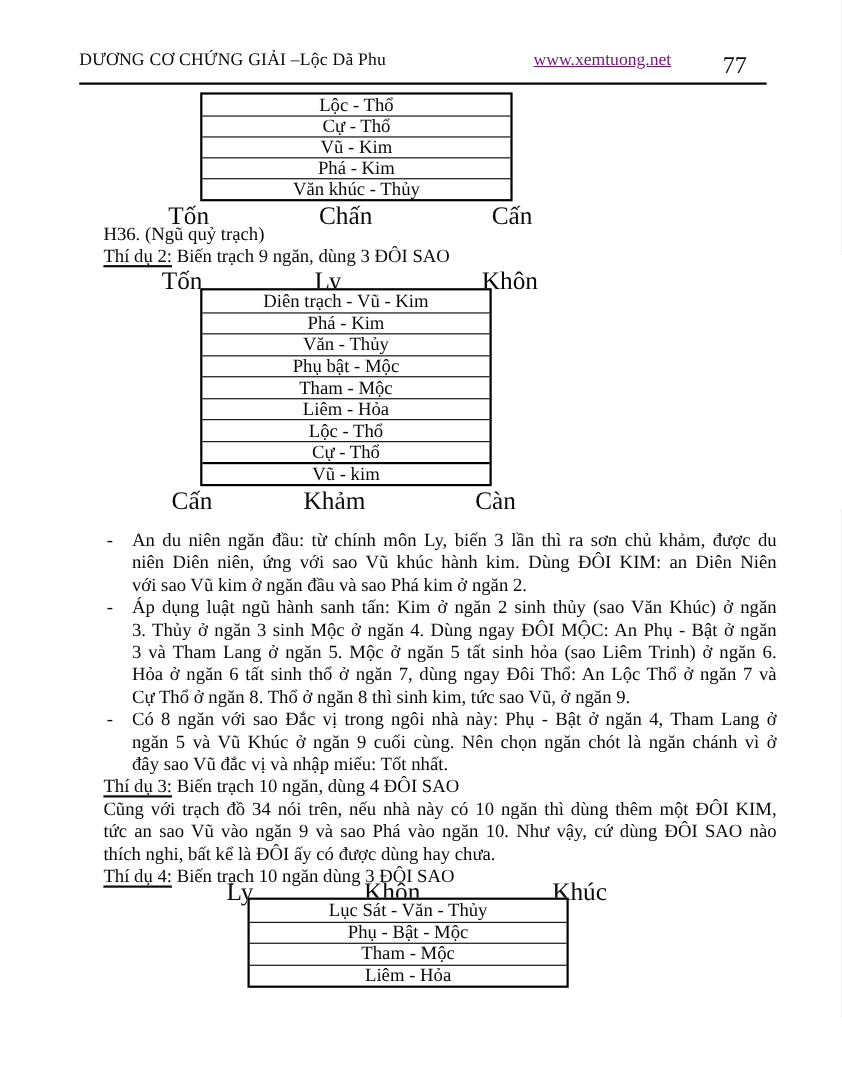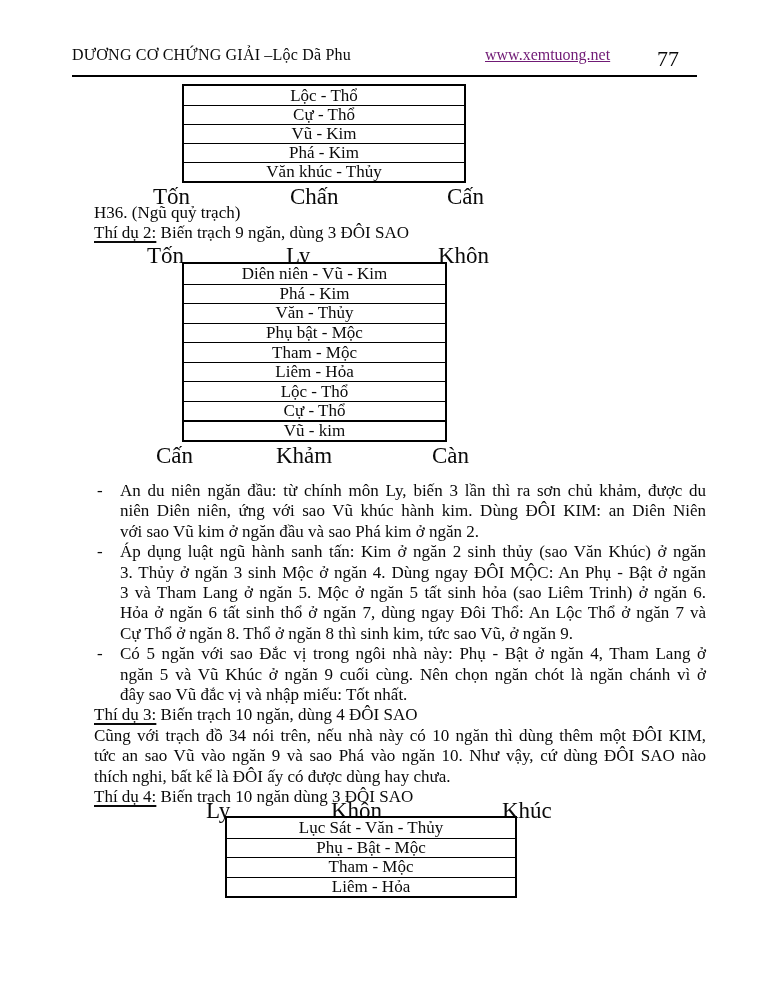--- a/index.html
+++ b/index.html
@@ -55,21 +55,21 @@
 
   <span class="cap" style="top:203px;">H36. (Ngũ quỷ trạch)</span>
 
   <span class="cap hline" style="top:223px;"><span class="u">Thí dụ 2:</span><span> Biến trạch 9 ngăn, dùng 3 ĐÔI SAO</span></span>
 
   <span class="lbl" style="left:147px;top:243px;">Tốn</span>
   <span class="lbl" style="left:286px;top:243px;">Ly</span>
   <span class="lbl" style="left:438px;top:243px;">Khôn</span>
 
   <div class="tbl t2">
-    <div class="trow">Diên niên - Vũ - Kim</div>
+    <div class="trow">Diên trạch - Vũ - Kim</div>
     <div class="trow">Phá - Kim</div>
     <div class="trow">Văn - Thủy</div>
     <div class="trow">Phụ bật - Mộc</div>
     <div class="trow">Tham - Mộc</div>
     <div class="trow">Liêm - Hỏa</div>
     <div class="trow">Lộc - Thổ</div>
     <div class="trow">Cự - Thổ</div>
     <div class="trow thick">Vũ - kim</div>
   </div>
   <span class="lbl" style="left:156px;top:443px;">Cấn</span>
@@ -89,21 +89,21 @@
       <span class="dash">-</span>
       <div class="jl">Áp dụng luật ngũ hành sanh tấn: Kim ở ngăn 2 sinh thủy (sao Văn Khúc) ở ngăn</div>
       <div class="jl">3. Thủy ở ngăn 3 sinh Mộc ở ngăn 4. Dùng ngay ĐÔI MỘC: An Phụ - Bật ở ngăn</div>
       <div class="jl">3 và Tham Lang ở ngăn 5. Mộc ở ngăn 5 tất sinh hỏa (sao Liêm Trinh) ở ngăn 6.</div>
       <div class="jl">Hỏa ở ngăn 6 tất sinh thổ ở ngăn 7, dùng ngay Đôi Thổ: An Lộc Thổ ở ngăn 7 và</div>
       <div>Cự Thổ ở ngăn 8. Thổ ở ngăn 8 thì sinh kim, tức sao Vũ, ở ngăn 9.</div>
     </div>
 
     <div class="bullet">
       <span class="dash">-</span>
-      <div class="jl">Có 5 ngăn với sao Đắc vị trong ngôi nhà này: Phụ - Bật ở ngăn 4, Tham Lang ở</div>
+      <div class="jl">Có 8 ngăn với sao Đắc vị trong ngôi nhà này: Phụ - Bật ở ngăn 4, Tham Lang ở</div>
       <div class="jl">ngăn 5 và Vũ Khúc ở ngăn 9 cuối cùng. Nên chọn ngăn chót là ngăn chánh vì ở</div>
       <div>đây sao Vũ đắc vị và nhập miếu: Tốt nhất.</div>
     </div>
 
     <div class="hline"><span class="u">Thí dụ 3:</span><span> Biến trạch 10 ngăn, dùng 4 ĐÔI SAO</span></div>
 
     <div>
       <div class="jl">Cũng với trạch đồ 34 nói trên, nếu nhà này có 10 ngăn thì dùng thêm một ĐÔI KIM,</div>
       <div class="jl">tức an sao Vũ vào ngăn 9 và sao Phá vào ngăn 10. Như vậy, cứ dùng ĐÔI SAO nào</div>
       <div>thích nghi, bất kể là ĐÔI ấy có được dùng hay chưa.</div>

